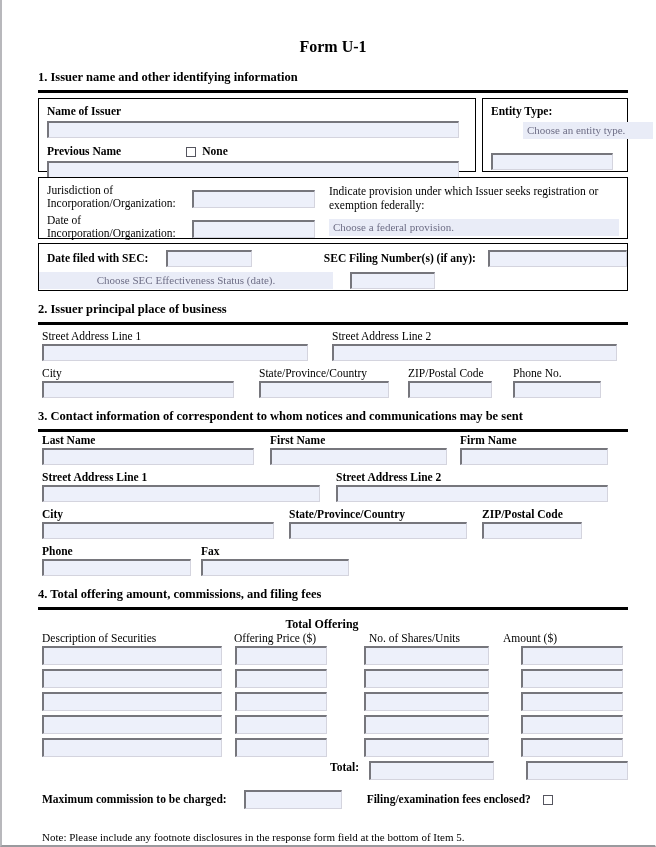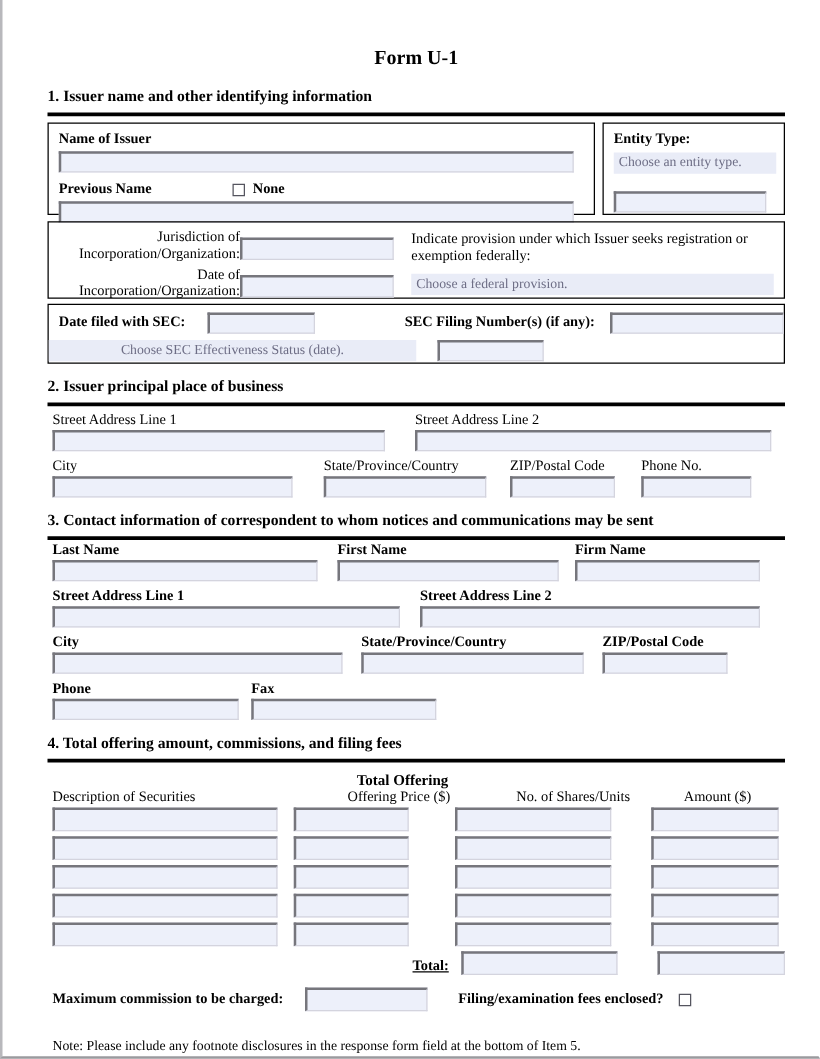--- a/index.html
+++ b/index.html
@@ -105,21 +105,21 @@
     background: #ffffff;
     vertical-align: -1px;
   }
 
   
   #sec1-top { display: flex; gap: 6px; margin-top: 5px; }
   #issuer-box { width: 438px; height: 74px; padding: 6px 8px 0 8px; box-sizing: border-box; }
   #entity-box { width: 146px; height: 74px; padding: 6px 8px 0 8px; box-sizing: border-box; }
 
   #juris-box { width: 590px; height: 62px; margin-top: 5px; display: flex; box-sizing: border-box; }
-  .juris-left { width: 300px; padding: 6px 0 0 8px; box-sizing: border-box; text-align: right; }
+  .juris-left { width: 300px; padding: 6px 0 0 8px; box-sizing: border-box; }
   .juris-right { flex: 1; padding: 6px 8px 0 8px; box-sizing: border-box; border-left: 0; }
   .juris-line { display: flex; align-items: flex-start; margin-bottom: 4px; }
   .juris-line .lbl { width: 145px; white-space: normal; }
 
   #sec-box { width: 590px; height: 48px; margin-top: 4px; box-sizing: border-box; padding: 6px 0 0 0; position: relative; }
 </style>
 </head>
 <body>
 
 <div class="page">
@@ -139,21 +139,21 @@
       <div style="display:flex;align-items:center;margin-top:7px;">
         <span class="lbl b">Previous Name</span>
         <span class="cb" style="margin-left:65px;"></span>
         <span class="lbl b" style="margin-left:6px;">None</span>
       </div>
       <div class="fi" style="width:412px;margin-top:3px;"></div>
     </div>
 
     <div class="box" id="entity-box">
       <div class="lbl b">Entity Type:</div>
-      <div class="ph" style="width:130px;margin-top:4px;">Choose an entity type.</div>
+      <div class="ph" style="width:130px;margin-top:4px;margin-left:32px;">Choose an entity type.</div>
       <div class="fi" style="width:122px;margin-top:14px;"></div>
     </div>
   </div>
 
   <div class="box" id="juris-box">
     <div class="juris-left">
       <div class="juris-line">
         <span class="lbl">Jurisdiction of Incorporation/Organization:</span>
         <span class="fi" style="width:123px;height:18px;margin-top:6px;"></span>
       </div>
@@ -267,21 +267,21 @@
     </div>
   </div>
 
   <div class="sec-head tight">4. Total offering amount, commissions, and filing fees</div>
 
   <div style="margin-top:7px;padding-left:4px;">
     <div style="text-align:center;font-weight:bold;font-size:12px;line-height:14px;width:560px;">Total Offering</div>
 
     <div style="display:flex;margin-top:1px;">
       <div class="lbl" style="width:192px;">Description of Securities</div>
-      <div class="lbl" style="width:135px;margin-left:44px;">Offering Price ($)</div>
+      <div class="lbl" style="width:135px;">Offering Price ($)</div>
       <div class="lbl" style="width:134px;">No. of Shares/Units</div>
       <div class="lbl">Amount ($)</div>
     </div>
 
     <div id="offering-rows">
           <div style="display: flex; margin-top: 1px;">
             <span class="fi" style="width: 180px; height: 19px;"></span>
             <span class="fi" style="width: 92px; height: 19px; margin-left: 13px;"></span>
             <span class="fi" style="width: 125px; height: 19px; margin-left: 37px;"></span>
             <span class="fi" style="width: 102px; height: 19px; margin-left: 32px;"></span>
@@ -305,21 +305,21 @@
             <span class="fi" style="width: 102px; height: 19px; margin-left: 32px;"></span>
           </div>
           <div style="display: flex; margin-top: 4px;">
             <span class="fi" style="width: 180px; height: 19px;"></span>
             <span class="fi" style="width: 92px; height: 19px; margin-left: 13px;"></span>
             <span class="fi" style="width: 125px; height: 19px; margin-left: 37px;"></span>
             <span class="fi" style="width: 102px; height: 19px; margin-left: 32px;"></span>
           </div>
         </div>
 
-    <div style="display:flex;align-items:flex-end;margin-top:4px;text-decoration:underline;">
+    <div style="display:flex;align-items:flex-start;margin-top:4px;">
       <span class="lbl b" style="width:327px;text-align:right;padding-right:10px;box-sizing:border-box;">Total:</span>
       <span class="fi" style="width:125px;height:19px;"></span>
       <span class="fi" style="width:102px;height:19px;margin-left:32px;"></span>
     </div>
 
     <div style="display:flex;align-items:center;margin-top:10px;">
       <span class="lbl b">Maximum commission to be charged:</span>
       <span class="fi" style="width:98px;height:19px;margin-left:17px;"></span>
       <span class="lbl b" style="margin-left:25px;">Filing/examination fees enclosed?</span>
       <span class="cb" style="margin-left:12px;"></span>

